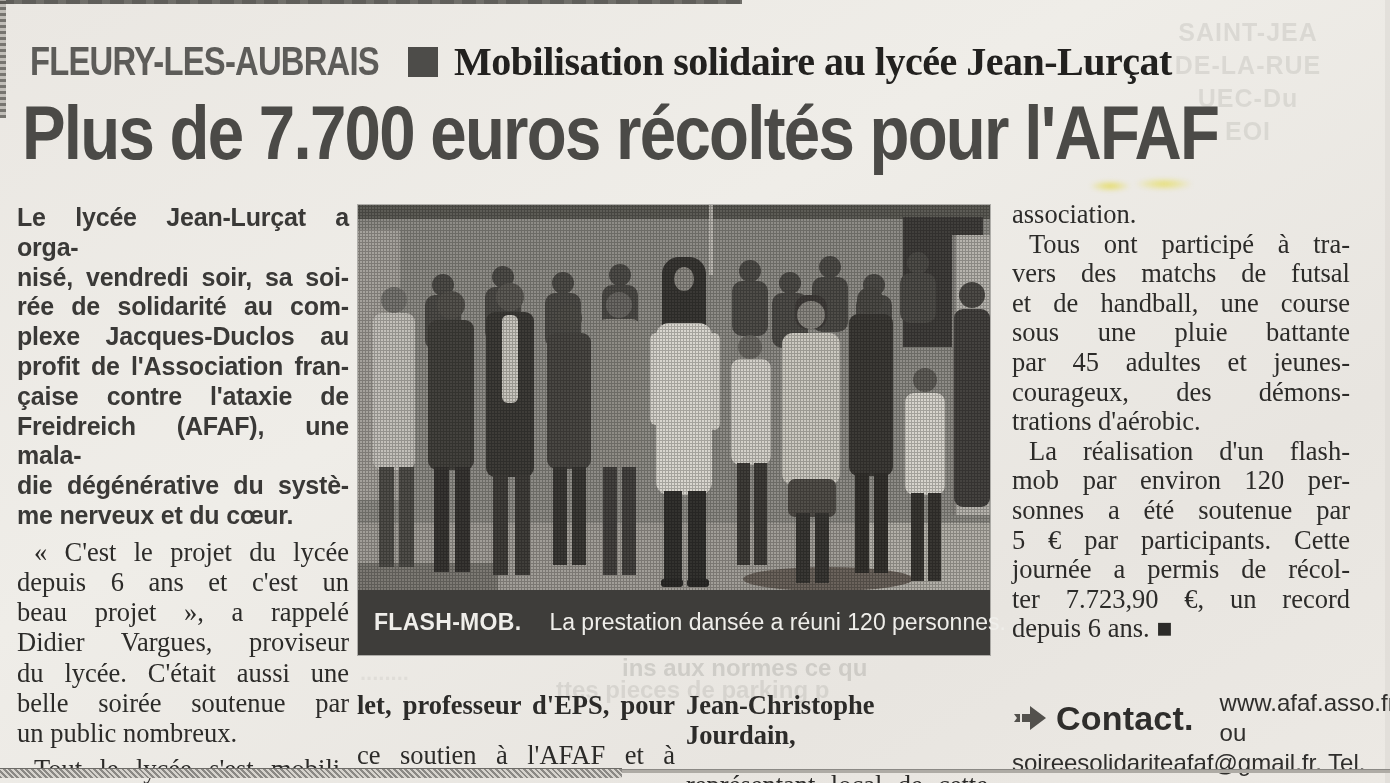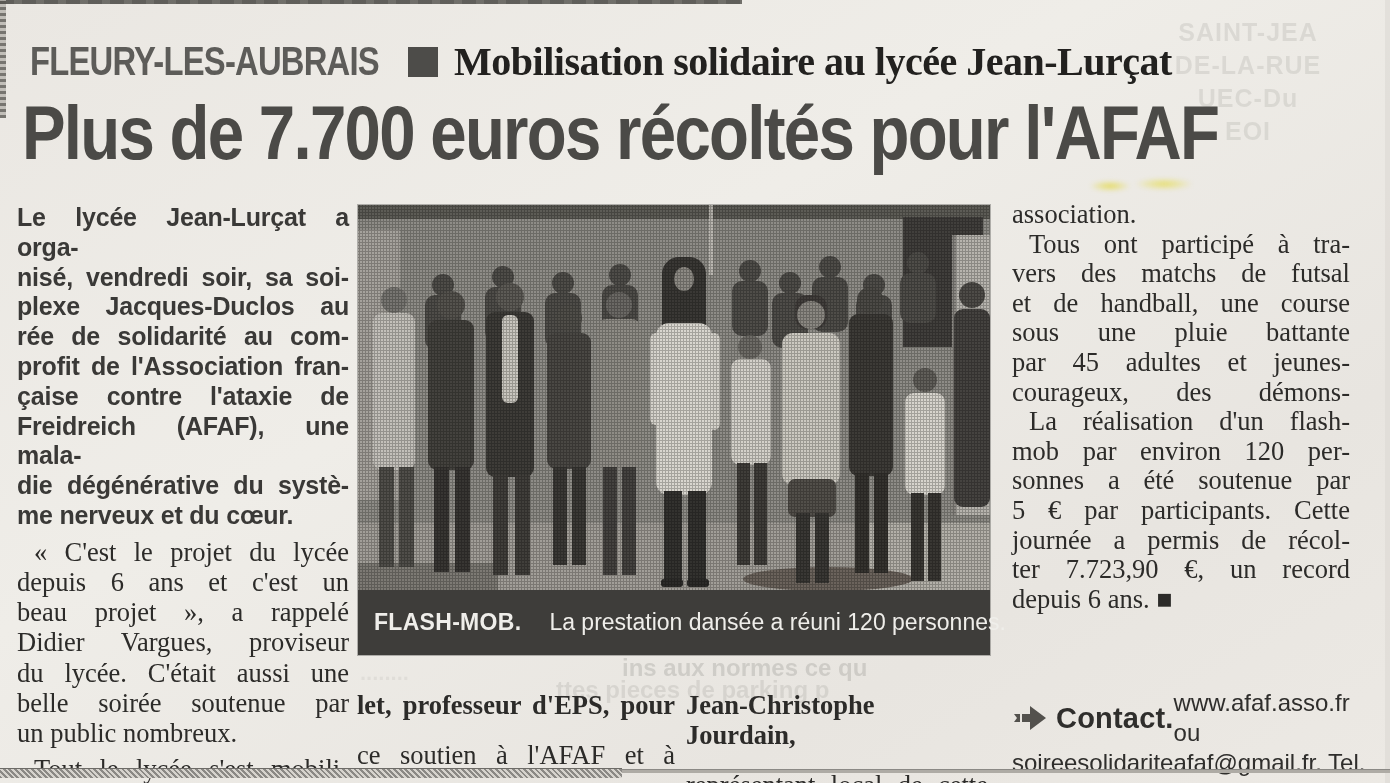--- a/index.html
+++ b/index.html
@@ -49,21 +49,21 @@
             background-size:3px 3px;mix-blend-mode:multiply;pointer-events:none;}
   .caption{position:absolute;left:0;top:385px;width:632px;height:65px;background:#3e3d3a;
            display:flex;align-items:center;box-sizing:border-box;padding:0 16px;
            font-family:"Liberation Sans",sans-serif;font-size:23px;color:#efeeea;white-space:nowrap;}
   .caption b{font-weight:700;margin-right:28px;letter-spacing:.3px;}
   
   .contact{position:absolute;left:1012px;top:688px;width:360px;
            font-family:"Liberation Sans",sans-serif;font-size:24px;line-height:30px;color:#2f2e2c;}
   .contact .row1{display:flex;align-items:center;}
   .contact .arrow{flex:none;margin-right:10px;}
-  .contact .lbl{font-weight:700;font-size:29px;margin-right:0;letter-spacing:.2px;}
+  .contact .lbl{font-weight:700;font-size:34px;margin-right:26px;letter-spacing:.2px;}
   
   .sep-left{position:absolute;left:0;top:768px;width:622px;height:9px;
             background:repeating-linear-gradient(45deg,#8b8985 0 2px,#d6d3cd 2px 4px);
             border-top:1px solid #6d6b67;}
   .sep-right{position:absolute;left:622px;top:769px;width:768px;height:3px;background:#aeaba5;
              border-top:1px solid #8b8985;}
   
   .ghost{position:absolute;color:#6e6e68;filter:blur(.7px);
          font-family:"Liberation Sans",sans-serif;font-weight:700;}
   .ghost-tr{left:1148px;top:16px;width:200px;text-align:center;font-size:25px;line-height:33px;
@@ -94,22 +94,22 @@
     <span class="kicker-title">Mobilisation solidaire au lycée Jean-Lurçat</span>
   </div>
 
   <div class="headline">Plus de 7.700 euros récoltés pour l'AFAF</div>
   <div class="smudge-yellow"></div>
 
   <div class="col" style="left:17px;top:203px;width:332px;">
     <div class="lead">
         <div class="ln">Le lycée Jean-Lurçat a orga-</div>
         <div class="ln">nisé, vendredi soir, sa soi-</div>
+        <div class="ln">rée de solidarité au com-</div>
         <div class="ln">plexe Jacques-Duclos au</div>
-        <div class="ln">rée de solidarité au com-</div>
         <div class="ln">profit de l'Association fran-</div>
         <div class="ln">çaise contre l'ataxie de</div>
         <div class="ln">Freidreich (AFAF), une mala-</div>
         <div class="ln">die dégénérative du systè-</div>
         <div class="ln ln-last">me nerveux et du cœur.</div>
       </div>
     <div class="gap"></div>
     <div class="serif">
         <div class="ln ln-indent">« C'est le projet du lycée</div>
         <div class="ln">depuis 6 ans et c'est un</div>
@@ -258,20 +258,21 @@
 
   <div class="col serif" style="left:1012px;top:200px;width:338px;line-height:29.6px;">
     <div class="ln ln-last">association.</div>
     <div>
         <div class="ln ln-indent">Tous ont participé à tra-</div>
         <div class="ln">vers des matchs de futsal</div>
         <div class="ln">et de handball, une course</div>
         <div class="ln">sous une pluie battante</div>
         <div class="ln">par 45 adultes et jeunes-</div>
         <div class="ln">courageux, des démons-</div>
+        <div class="ln ln-last">trations d'aérobic.</div>
       </div>
     <div>
         <div class="ln ln-indent">La réalisation d'un flash-</div>
         <div class="ln">mob par environ 120 per-</div>
         <div class="ln">sonnes a été soutenue par</div>
         <div class="ln">5 € par participants. Cette</div>
         <div class="ln">journée a permis de récol-</div>
         <div class="ln">ter 7.723,90 €, un record</div>
         <div class="ln ln-last">depuis 6 ans. ■</div>
       </div>

